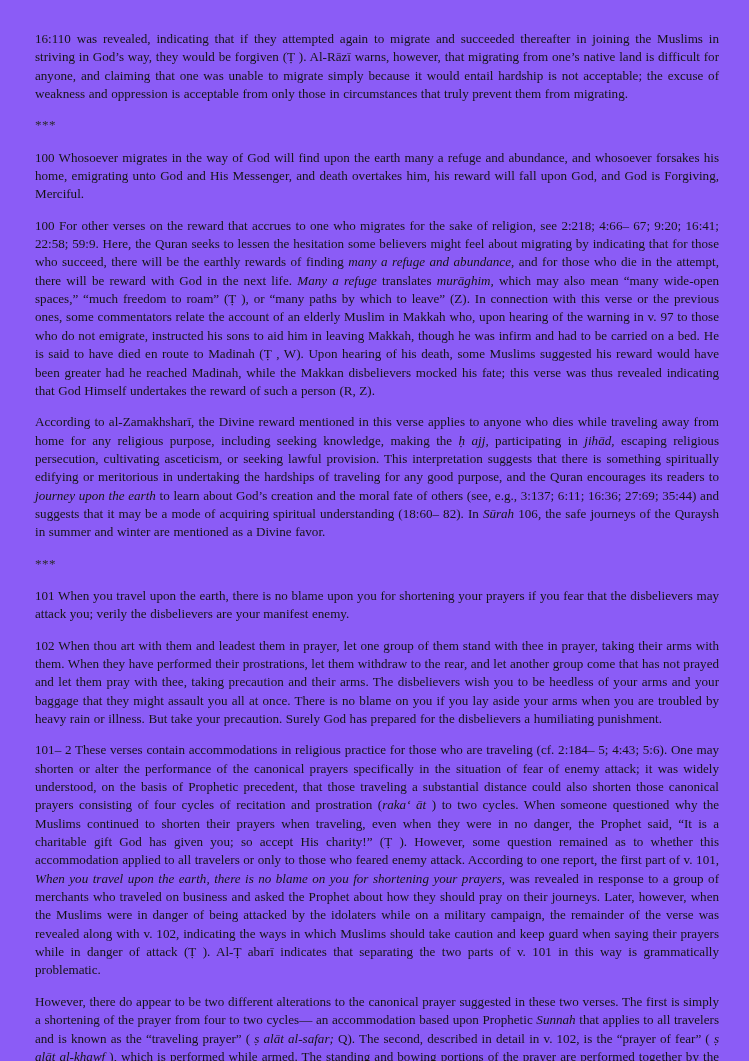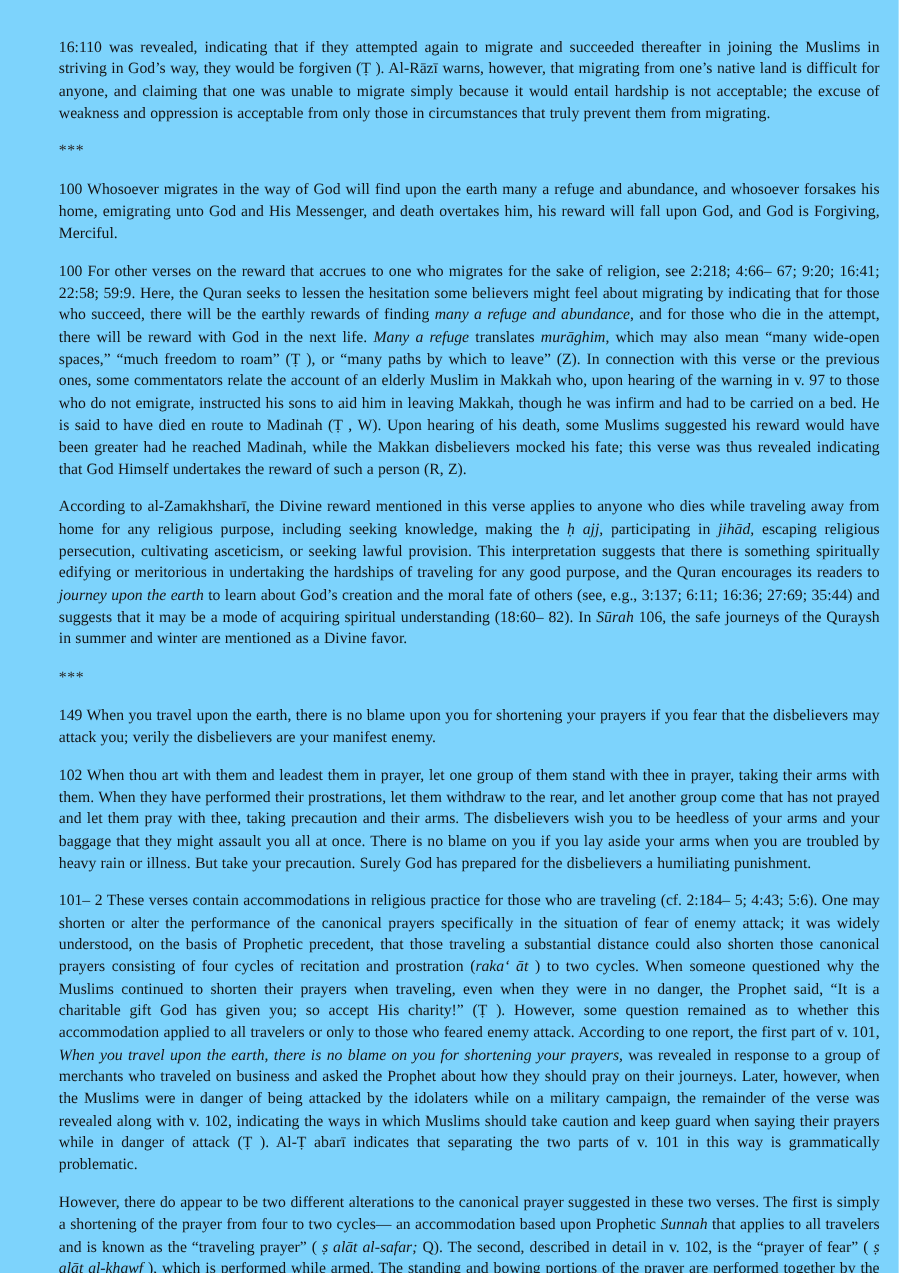--- a/index.html
+++ b/index.html
@@ -13,22 +13,22 @@
     height: 1061px;
     font-family: "Liberation Serif", "DejaVu Serif", serif;
     color: #1a1a1a;
     -webkit-font-smoothing: antialiased;
   }
   .page {
     position: relative;
     width: 749px;
     height: 1061px;
     box-sizing: border-box;
-    padding: 30px 31px 0 49px;
-    background: #7dd3fc;
+    padding: 30px 31px 0 35px;
+    background: #8b5cf6;
     overflow: hidden;
   }
   .content {
     width: 684px;
   }
   p.para {
     margin: 0 0 13px 0;
     font-size: 13.1px;
     line-height: 18.35px;
     text-align: justify;
@@ -63,21 +63,21 @@
     <p class="sep">***</p>
 
     <p class="para"><span>100 </span><span>Whosoever migrates in the way of God will find upon the earth many a refuge and abundance, and whosoever forsakes his home, emigrating unto God and His Messenger, and death overtakes him, his reward will fall upon God, and God is Forgiving, Merciful.</span></p>
 
     <p class="para"><span>100    For other verses on the reward that accrues to one who migrates for the sake of religion, see 2:218; 4:66– 67; 9:20; 16:41; 22:58; 59:9. Here, the Quran seeks to lessen the hesitation some believers might feel about migrating by indicating that for those who succeed, there will be the earthly rewards of finding </span><i>many a refuge and abundance</i><span>, and for those who die in the attempt, there will be reward with God in the next life. </span><i>Many a refuge</i><span> translates </span><i>murāghim,</i><span> which may also mean “many wide-open spaces,” “much freedom to roam” (Ṭ ), or “many paths by which to leave” (Z). In connection with this verse or the previous ones, some commentators relate the account of an elderly Muslim in Makkah who, upon hearing of the warning in v. 97 to those who do not emigrate, instructed his sons to aid him in leaving Makkah, though he was infirm and had to be carried on a bed. He is said to have died en route to Madinah (Ṭ , W). Upon hearing of his death, some Muslims suggested his reward would have been greater had he reached Madinah, while the Makkan disbelievers mocked his fate; this verse was thus revealed indicating that God Himself undertakes the reward of such a person (R, Z).</span></p>
 
     <p class="para"><span>According to al-Zamakhsharī, the Divine reward mentioned in this verse applies to anyone who dies while traveling away from home for any religious purpose, including seeking knowledge, making the </span><i>ḥ ajj,</i><span> participating in </span><i>jihād,</i><span> escaping religious persecution, cultivating asceticism, or seeking lawful provision. This interpretation suggests that there is something spiritually edifying or meritorious in undertaking the hardships of traveling for any good purpose, and the Quran encourages its readers to </span><i>journey upon the earth</i><span> to learn about God’s creation and the moral fate of others (see, e.g., 3:137; 6:11; 16:36; 27:69; 35:44) and suggests that it may be a mode of acquiring spiritual understanding (18:60– 82). In </span><i>Sūrah</i><span> 106, the safe journeys of the Quraysh in summer and winter are mentioned as a Divine favor.</span></p>
 
     <p class="sep">***</p>
 
-    <p class="para"><span>149 </span><span>When you travel upon the earth, there is no blame upon you for shortening your prayers if you fear that the disbelievers may attack you; verily the disbelievers are your manifest enemy.</span></p>
+    <p class="para"><span>101 </span><span>When you travel upon the earth, there is no blame upon you for shortening your prayers if you fear that the disbelievers may attack you; verily the disbelievers are your manifest enemy.</span></p>
 
     <p class="para"><span>102 </span><span>When thou art with them and leadest them in prayer, let one group of them stand with thee in prayer, taking their arms with them. When they have performed their prostrations, let them withdraw to the rear, and let another group come that has not prayed and let them pray with thee, taking precaution and their arms. The disbelievers wish you to be heedless of your arms and your baggage that they might assault you all at once. There is no blame on you if you lay aside your arms when you are troubled by heavy rain or illness. But take your precaution. Surely God has prepared for the disbelievers a humiliating punishment.</span></p>
 
     <p class="para"><span>101– 2    These verses contain accommodations in religious practice for those who are traveling (cf. 2:184– 5; 4:43; 5:6). One may shorten or alter the performance of the canonical prayers specifically in the situation of fear of enemy attack; it was widely understood, on the basis of Prophetic precedent, that those traveling a substantial distance could also shorten those canonical prayers consisting of four cycles of recitation and prostration (</span><i>rakaʻ āt</i><span> ) to two cycles. When someone questioned why the Muslims continued to shorten their prayers when traveling, even when they were in no danger, the Prophet said, “It is a charitable gift God has given you; so accept His charity!” (Ṭ ). However, some question remained as to whether this accommodation applied to all travelers or only to those who feared enemy attack. According to one report, the first part of v. 101, </span><i>When you travel upon the earth, there is no blame on you for shortening your prayers,</i><span> was revealed in response to a group of merchants who traveled on business and asked the Prophet about how they should pray on their journeys. Later, however, when the Muslims were in danger of being attacked by the idolaters while on a military campaign, the remainder of the verse was revealed along with v. 102, indicating the ways in which Muslims should take caution and keep guard when saying their prayers while in danger of attack (Ṭ ). Al-Ṭ abarī indicates that separating the two parts of v. 101 in this way is grammatically problematic.</span></p>
 
     <p class="para"><span>However, there do appear to be two different alterations to the canonical prayer suggested in these two verses. The first is simply a shortening of the prayer from four to two cycles— an accommodation based upon Prophetic </span><i>Sunnah</i><span> that applies to all travelers and is known as the “traveling prayer” ( </span><i>ṣ alāt al-safar;</i><span> Q). The second, described in detail in v. 102, is the “prayer of fear” ( </span><i>ṣ alāt al-khawf</i><span> ), which is performed while armed. The standing and bowing portions of the prayer are performed together by the prayer leader and all the lines of those following him; but during the prostration (</span></p>
 
   </div>
 </div>
 

